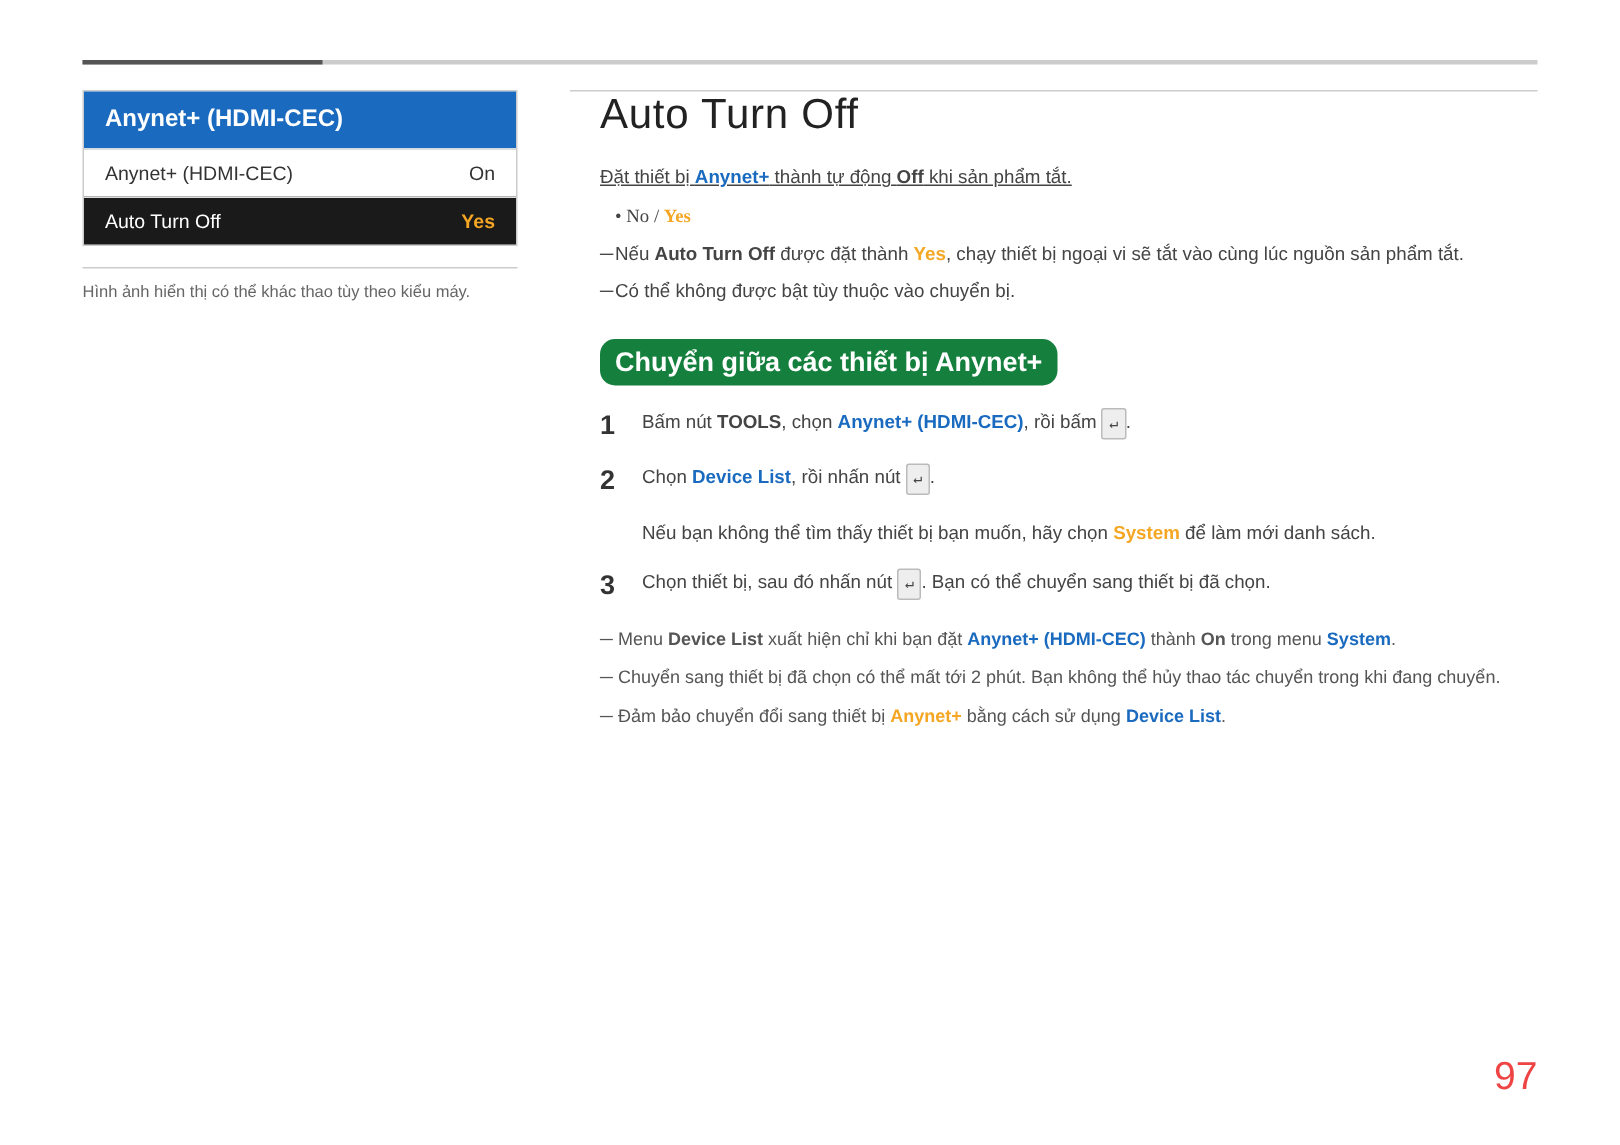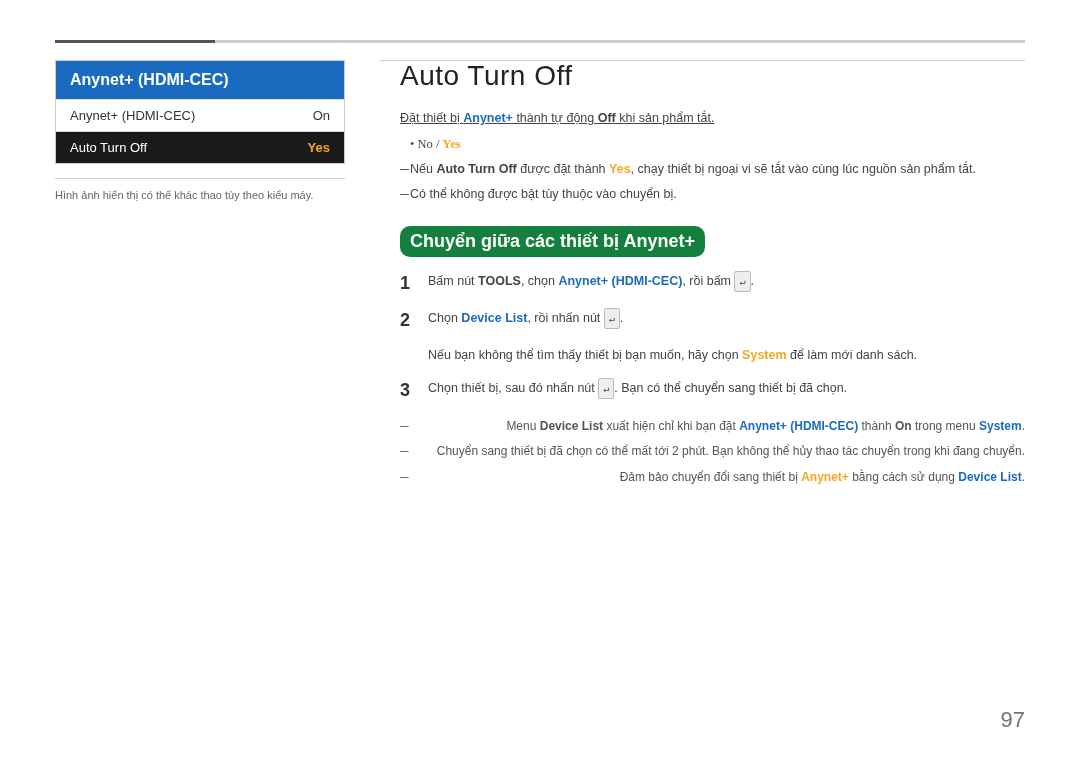--- a/index.html
+++ b/index.html
@@ -200,35 +200,34 @@
       margin-top: 12px;
       font-size: 12px;
       color: #555;
       line-height: 1.8;
     }
 
     .note-block .note-row {
       padding-left: 12px;
       position: relative;
       margin-bottom: 4px;
-      text-align: right;
     }
 
     .note-block .note-row::before {
       content: '─ ';
       position: absolute;
       left: 0;
     }
 
     .page-number {
       position: absolute;
       bottom: 30px;
       right: 55px;
-      font-size: 22px;
-      color: #737373;
+      font-size: 26px;
+      color: #ef4444;
     }
 
     .kbd {
       display: inline-block;
       font-size: 10px;
       background: #eee;
       border: 1px solid #bbb;
       border-radius: 2px;
       padding: 1px 4px;
       font-family: monospace;

